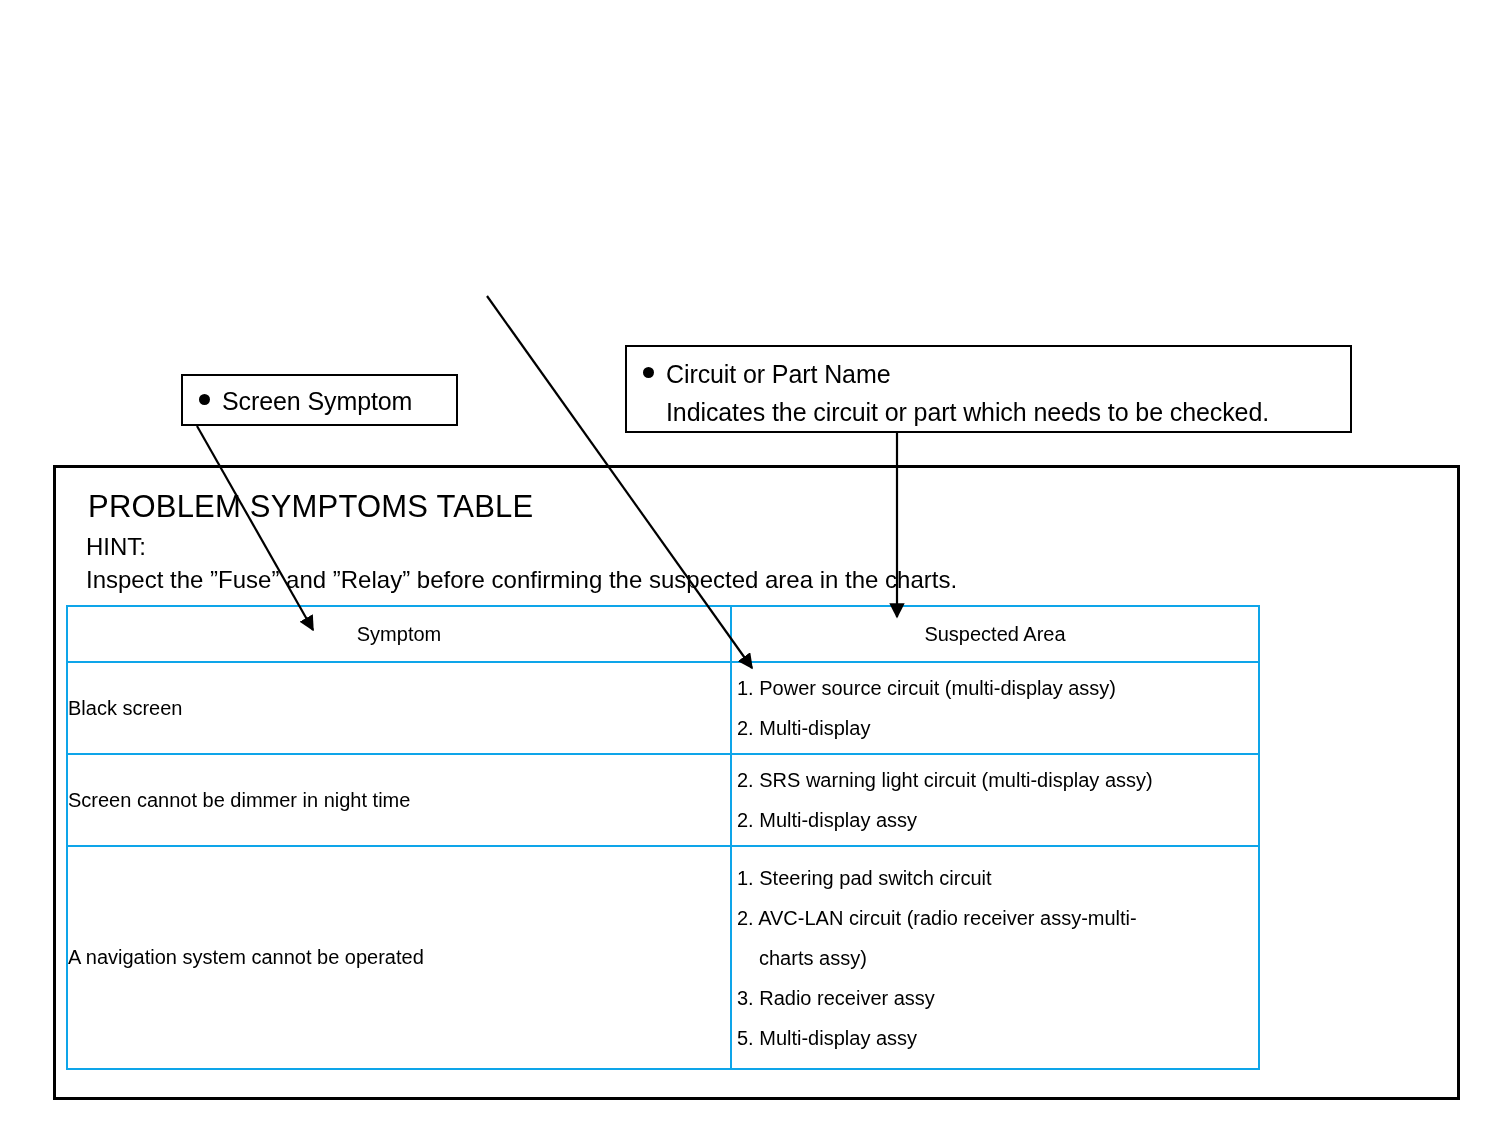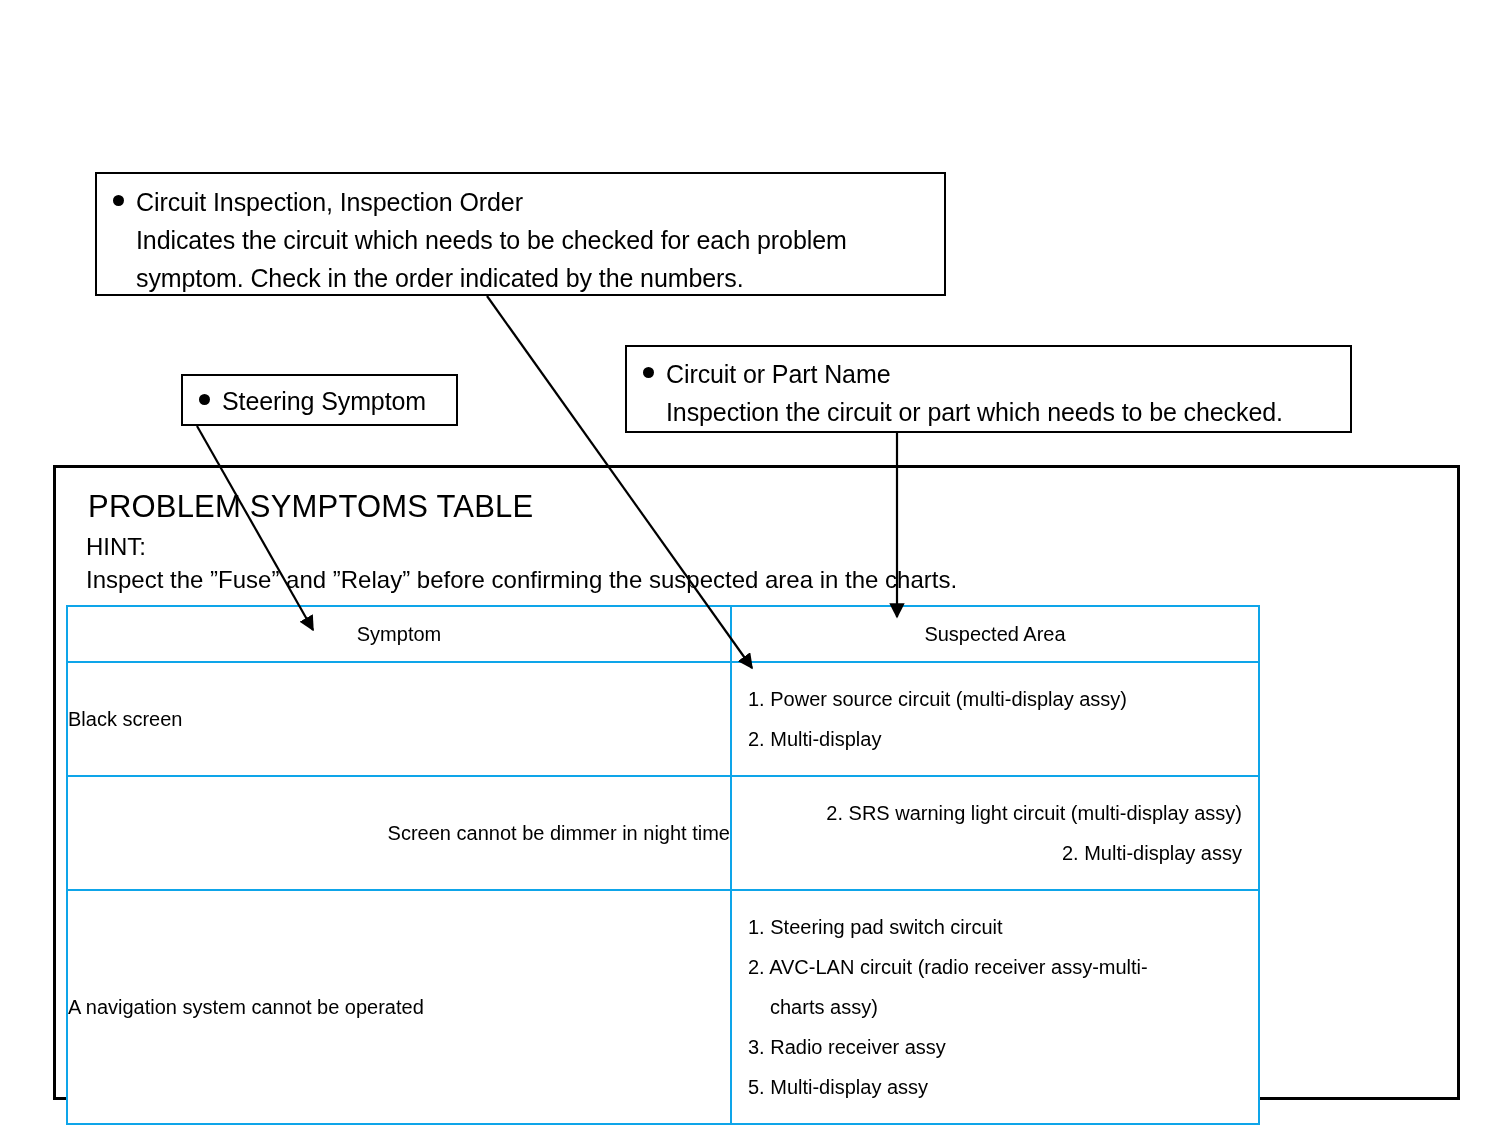--- a/index.html
+++ b/index.html
@@ -153,62 +153,54 @@
   .sym-cell {
     font-size: 20px;
     padding: 0 0 0 26px;
   }
   .sus-cell {
     font-size: 20px;
     padding: 6px 10px 6px 14px;
     vertical-align: middle;
   }
   .sus-cell ol {
-    margin: 16px;
+    margin: 5px;
     padding: 0;
     list-style: none;
   }
   .sus-cell li {
     line-height: 40px;
     white-space: nowrap;
   }
   .row-h-1 { height: 79px; }
-  .row-h-2 { height: 84px; text-align: right; }
+  .row-h-2 { height: 84px; }
   .row-h-3 { height: 223px; }
   .indent-cont { padding-left: 22px; display: block; }
 </style>
 </head>
 <body>
 
 <div id="page">
 
   <div id="outer-frame"></div>
 
-  <div class="callout" id="callout-inspection">
-    <div class="bullet-row">
-      <span class="bullet-dot"></span>
-      <span class="callout-line">Circuit Inspection, Inspection Order</span>
-    </div>
-    <span class="callout-line indent-line">Indicates the circuit which needs to be checked for each problem</span>
-    <span class="callout-line indent-line">symptom. Check in the order indicated by the numbers.</span>
-  </div>
 
   <div class="callout" id="callout-symptom">
     <div class="bullet-row">
       <span class="bullet-dot"></span>
-      <span class="callout-line">Steering Symptom</span>
+      <span class="callout-line">Screen Symptom</span>
     </div>
   </div>
 
   <div class="callout" id="callout-partname">
     <div class="bullet-row">
       <span class="bullet-dot"></span>
       <span class="callout-line">Circuit or Part Name</span>
     </div>
-    <span class="callout-line indent-line">Inspection the circuit or part which needs to be checked.</span>
+    <span class="callout-line indent-line">Indicates the circuit or part which needs to be checked.</span>
   </div>
 
   <svg id="arrows" viewBox="0 0 1504 1134">
     <defs>
       <marker id="ah" viewBox="0 0 10 10" refX="9" refY="5" markerWidth="7" markerHeight="7" orient="auto-start-reverse">
         <path d="M 0 0 L 10 5 L 0 10 z" fill="#000"></path>
       </marker>
     </defs>
 
     <line x1="487" y1="296" x2="752" y2="668" stroke="#000" stroke-width="2.2" marker-end="url(#ah)"></line>

